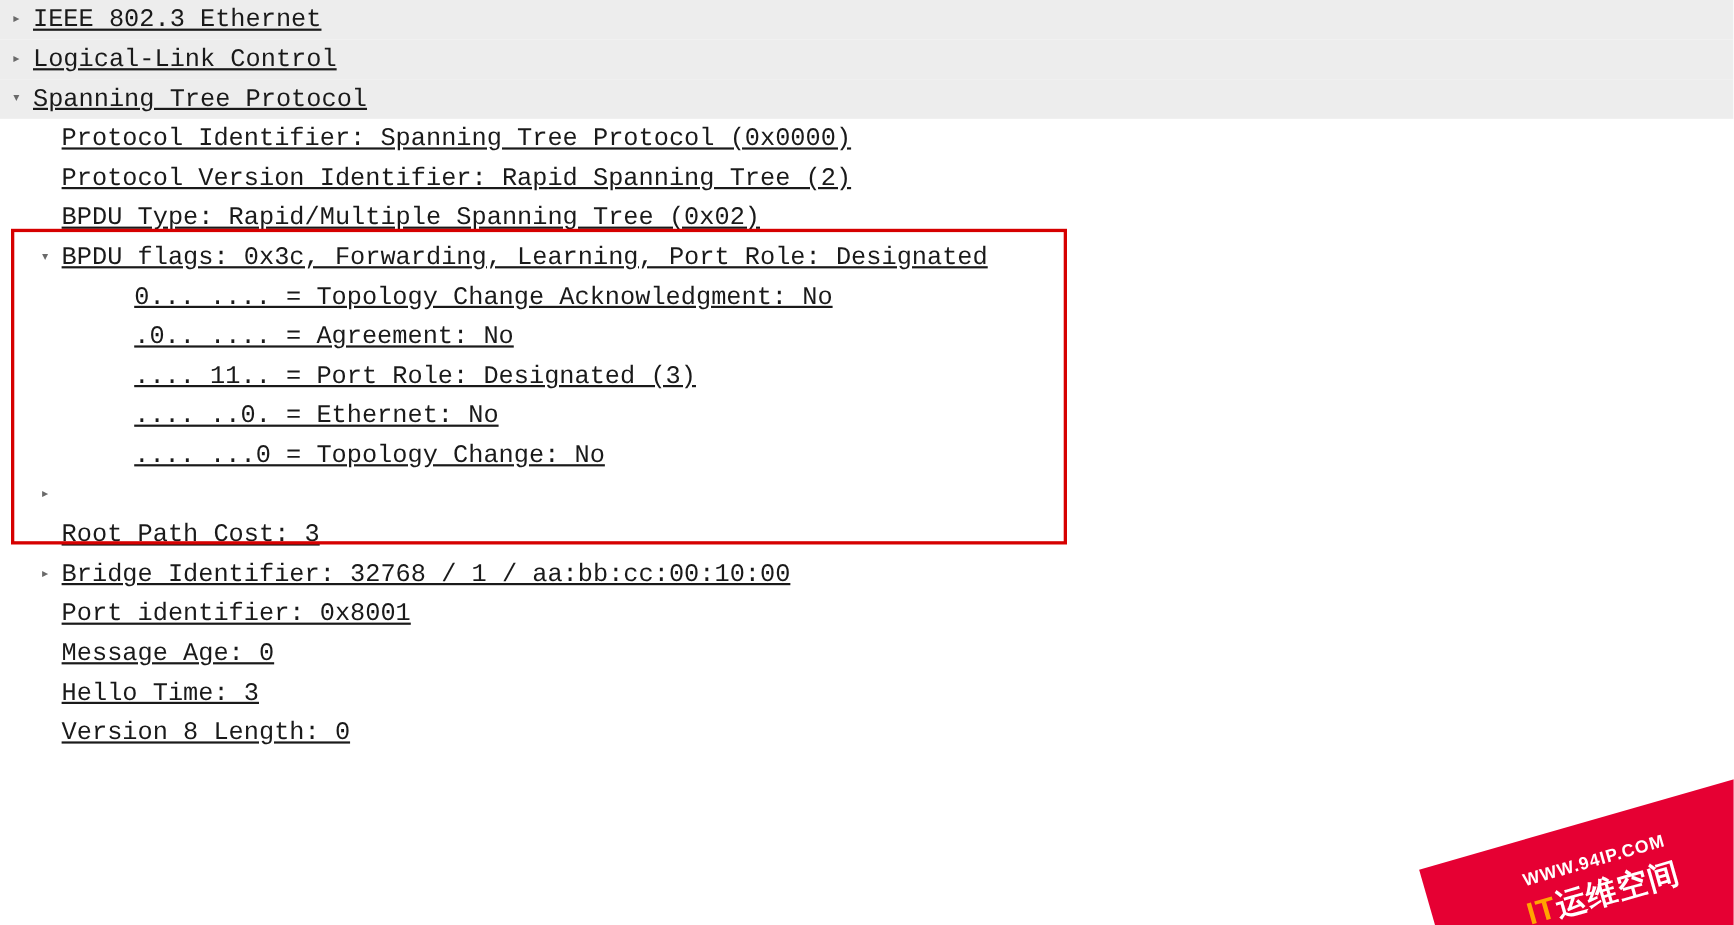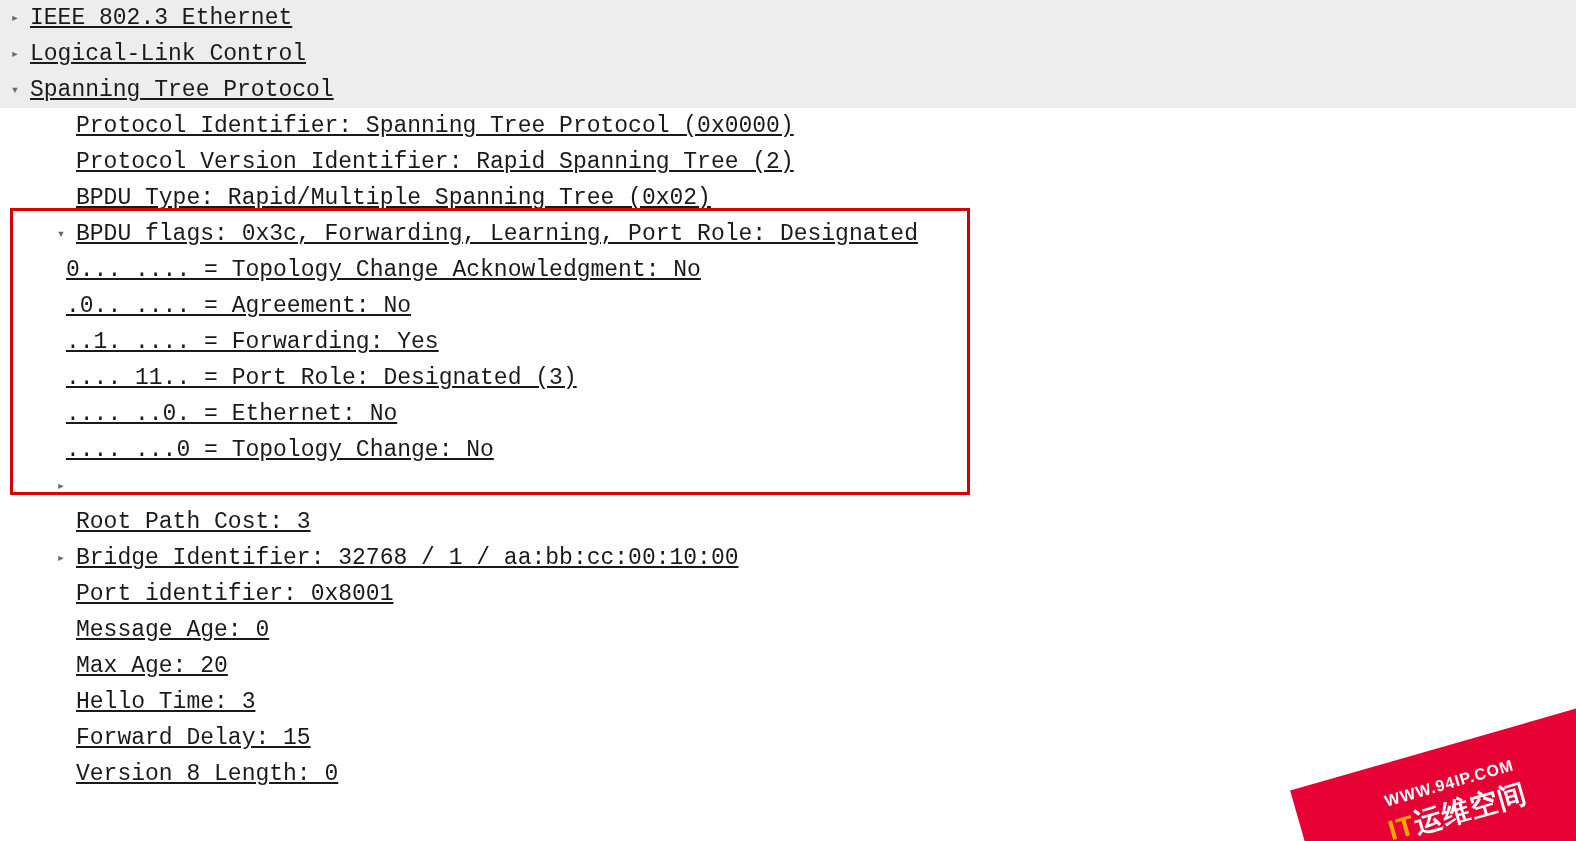--- a/index.html
+++ b/index.html
@@ -30,22 +30,22 @@
   .chev {
     width: 30px;
     display: inline-flex;
     justify-content: center;
     align-items: center;
     color: #6a6a6a;
     font-size: 14px;
     user-select: none;
   }
   .indent-1 { padding-left: 0px; }
-  .indent-2 { padding-left: 46px; }
-  .indent-3 { padding-left: 36px; }
+  .indent-2 { padding-left: 26px; }
+  .indent-3 { padding-left: 92px; }
   .txt {
     letter-spacing: 0px;
     text-decoration: underline;
   }
   .highlight-box {
     position: absolute;
     left: 10px;
     top: 208px;
     width: 960px;
     height: 287px;
@@ -130,24 +130,20 @@
   <div class="row indent-3">
     <span class="chev"></span>
     <span class="txt">0... .... = Topology Change Acknowledgment: No</span>
   </div>
   <div class="row indent-3">
     <span class="chev"></span>
     <span class="txt">.0.. .... = Agreement: No</span>
   </div>
   <div class="row indent-3">
     <span class="chev"></span>
-    <span class="txt">..1. .... = Forwarding: Yes</span>
-  </div>
-  <div class="row indent-3">
-    <span class="chev"></span>
     <span class="txt">.... 11.. = Port Role: Designated (3)</span>
   </div>
   <div class="row indent-3">
     <span class="chev"></span>
     <span class="txt">.... ..0. = Ethernet: No</span>
   </div>
   <div class="row indent-3">
     <span class="chev"></span>
     <span class="txt">.... ...0 = Topology Change: No</span>
   </div>
@@ -169,34 +165,26 @@
   <div class="row indent-2">
     <span class="chev"></span>
     <span class="txt">Port identifier: 0x8001</span>
   </div>
 
   <div class="row indent-2">
     <span class="chev"></span>
     <span class="txt">Message Age: 0</span>
   </div>
 
-  <div class="row indent-2">
-    <span class="chev"></span>
-    <span class="txt">Max Age: 20</span>
-  </div>
 
   <div class="row indent-2">
     <span class="chev"></span>
     <span class="txt">Hello Time: 3</span>
   </div>
 
-  <div class="row indent-2">
-    <span class="chev"></span>
-    <span class="txt">Forward Delay: 15</span>
-  </div>
 
   <div class="row indent-2">
     <span class="chev"></span>
     <span class="txt">Version 8 Length: 0</span>
   </div>
 
 </div>
 
 <div class="highlight-box"></div>
 

